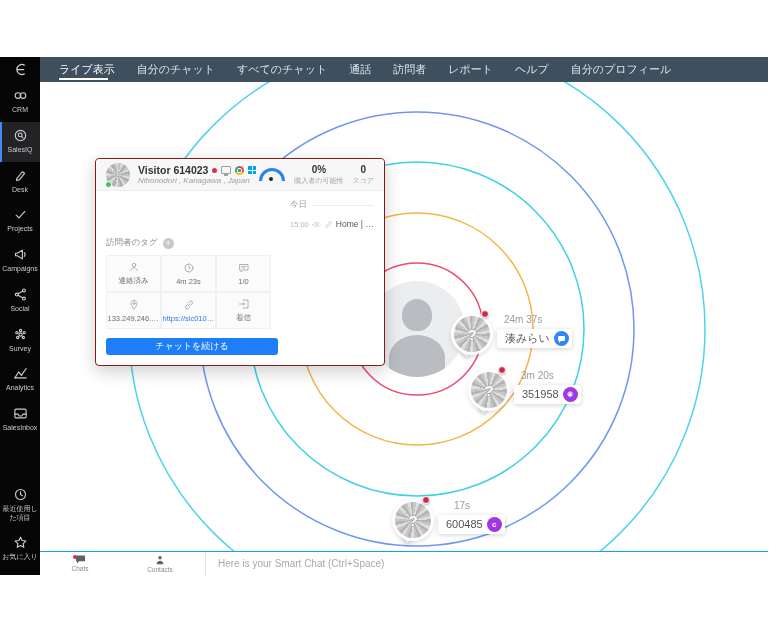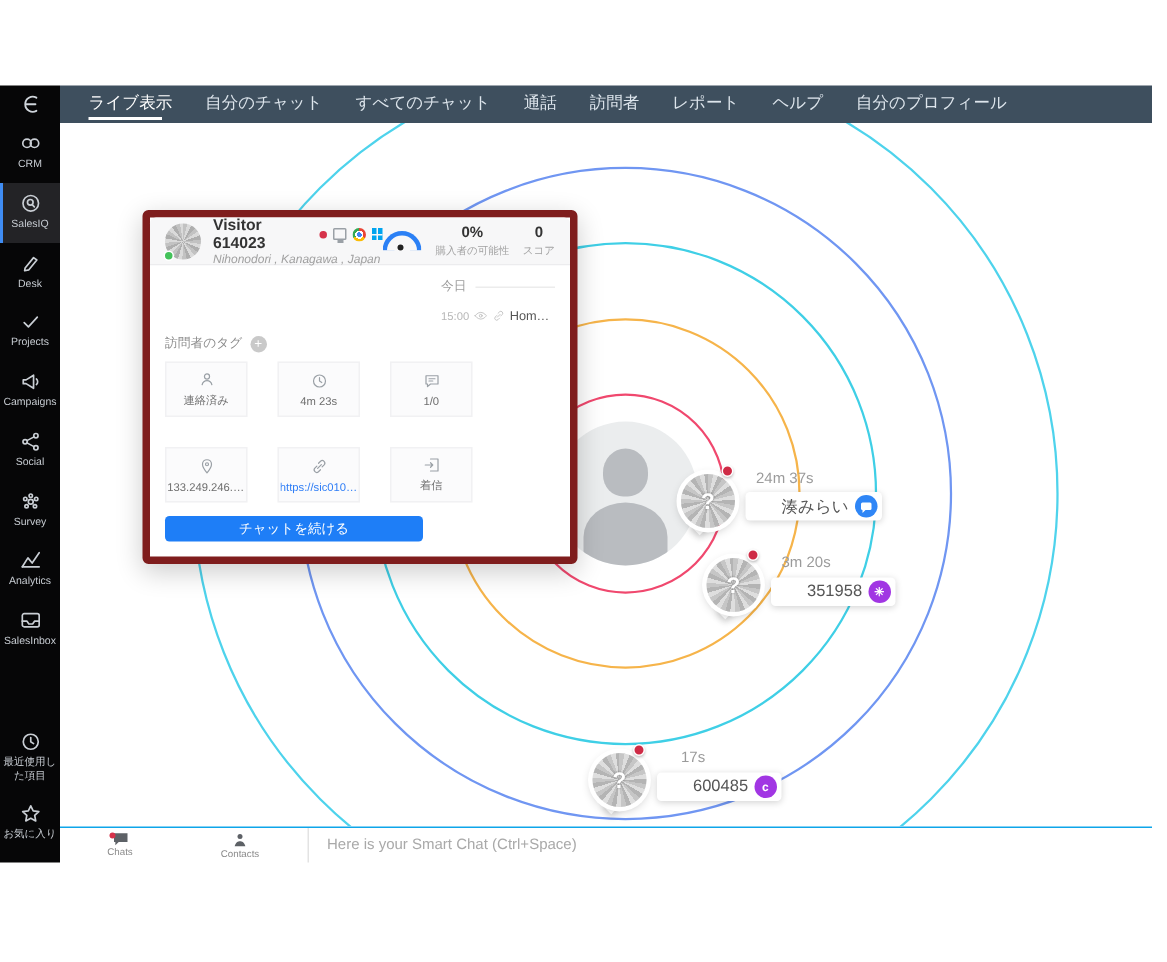--- a/index.html
+++ b/index.html
@@ -43,32 +43,32 @@
         display:flex; align-items:center; justify-content:center; font-size:15px; font-weight:bold;
         background:repeating-conic-gradient(#c6c6c6 0 11deg,#dedede 11deg 22deg,#b4b4b4 22deg 33deg);
         box-shadow:0 0 0 3px #fff, 0 2px 7px rgba(0,0,0,.3); text-shadow:0 0 2px rgba(0,0,0,.4); }
   .chip .tail { position:absolute; left:8px; bottom:-3px; width:9px; height:9px; background:#fff;
         transform:rotate(45deg); box-shadow:2px 2px 4px rgba(0,0,0,.15); }
   .chip .reddot { position:absolute; left:27px; top:-6px; width:8px; height:8px; border-radius:50%;
         background:#cf2b46; border:1.5px solid #fff; box-shadow:0 1px 2px rgba(0,0,0,.25); }
   .chip .labels { position:absolute; left:43px; top:-2px; white-space:nowrap; }
   .chip .time { font-size:10px; color:#9b9b9b; padding-left:7px; margin-bottom:3px; }
   .pill { display:inline-flex; align-items:center; gap:4px; background:#fff; border-radius:3px;
-          padding:2px 3px 2px 24px; box-shadow:0 1px 5px rgba(0,0,0,.18); cursor:pointer; }
+          padding:2px 3px 2px 8px; box-shadow:0 1px 5px rgba(0,0,0,.18); cursor:pointer; }
   .pill .vname { font-size:11px; color:#555; }
   .badge { width:15px; height:15px; border-radius:50%; display:flex; align-items:center; justify-content:center;
            color:#fff; font-size:8px; font-weight:bold; }
   .badge.blue { background:#2f86f6; }
   .badge.purple { background:#a136e3; }
   .mini-bubble { width:7px; height:5px; background:#fff; border-radius:1px; position:relative; }
   .mini-bubble::after { content:''; position:absolute; left:1px; bottom:-2px; border:2px solid transparent; border-top-color:#fff; border-left-color:#fff; width:0; height:0; }
 
   
-  .vcard { position:absolute; left:55px; top:58px; width:290px; background:#fff; border-radius:4px;
-           box-shadow:0 5px 18px rgba(0,0,0,.20); border:5px solid #7f1d1d; z-index:5; }
+  .vcard { position:absolute; left:55px; top:76px; width:290px; background:#fff; border-radius:4px;
+           box-shadow:0 5px 18px rgba(0,0,0,.20); border:1px solid #7f1d1d; z-index:5; }
   .vc-header { height:32px; background:#f7f7f8; border-bottom:1px solid #ececee; border-radius:4px 4px 0 0;
                display:flex; align-items:center; padding:0 10px; }
   .vc-avatar { width:24px; height:24px; border-radius:50%; position:relative; flex:0 0 auto;
                background:repeating-conic-gradient(#c2c2c2 0 14deg,#dadada 14deg 28deg,#aeaeae 28deg 42deg); }
   .vc-avatar .green { position:absolute; left:-1px; bottom:-1px; width:7px; height:7px; border-radius:50%;
                background:#43c25a; border:1.5px solid #fff; }
   .vc-id { margin-left:8px; }
   .vc-title-row { display:flex; align-items:center; gap:4px; }
   .vc-title { font-size:10.5px; font-weight:bold; color:#333; }
   .dot-red { width:5px; height:5px; border-radius:50%; background:#d6324a; }
@@ -87,21 +87,21 @@
   .metric { text-align:center; }
   .metric .val { font-size:10px; font-weight:bold; color:#333; }
   .metric .cap { font-size:7px; color:#a3a3a3; margin-top:1px; white-space:nowrap; }
 
   .vc-body { display:flex; gap:12px; padding:6px 10px 10px; }
   .vc-left { width:172px; flex:0 0 auto;margin-top:38px; }
   .tags-row { display:flex; align-items:center; gap:5px; margin:2px 0 6px; }
   .tags-label { font-size:8.5px; color:#8b8b8b; }
   .plus-ic { width:11px; height:11px; border-radius:50%; background:#c9c9c9; color:#fff; font-size:9px;
              line-height:11px; text-align:center; cursor:pointer; }
-  .stat-grid { display:grid; grid-template-columns:repeat(3,55px); gap:20px; }
+  .stat-grid { display:grid; grid-template-columns:repeat(3,55px); gap:0; }
   .stat-cell { height:37px; background:#fbfbfc; border:1px solid #f1f1f3; display:flex; flex-direction:column;
                align-items:center; justify-content:center; gap:3px; }
   .stat-cell svg { stroke:#9aa0a6; fill:none; stroke-width:1.6; stroke-linecap:round; stroke-linejoin:round; }
   .stat-lbl { font-size:7.5px; color:#6e6e6e; max-width:52px; overflow:hidden; text-overflow:ellipsis; white-space:nowrap; }
   .stat-lbl.link { color:#2e7df6; cursor:pointer; }
   .chat-btn { margin-top:9px; width:100%; height:17px; background:#1e7ef7; color:#fff; border:none;
               border-radius:3px; font-size:9px; font-family:inherit; cursor:pointer; }
   .vc-rightcol { flex:1; min-width:0; padding-top:2px; }
   .today-row { display:flex; align-items:center; gap:6px; }
   .today-lbl { font-size:8.5px; color:#9e9e9e; white-space:nowrap; }

